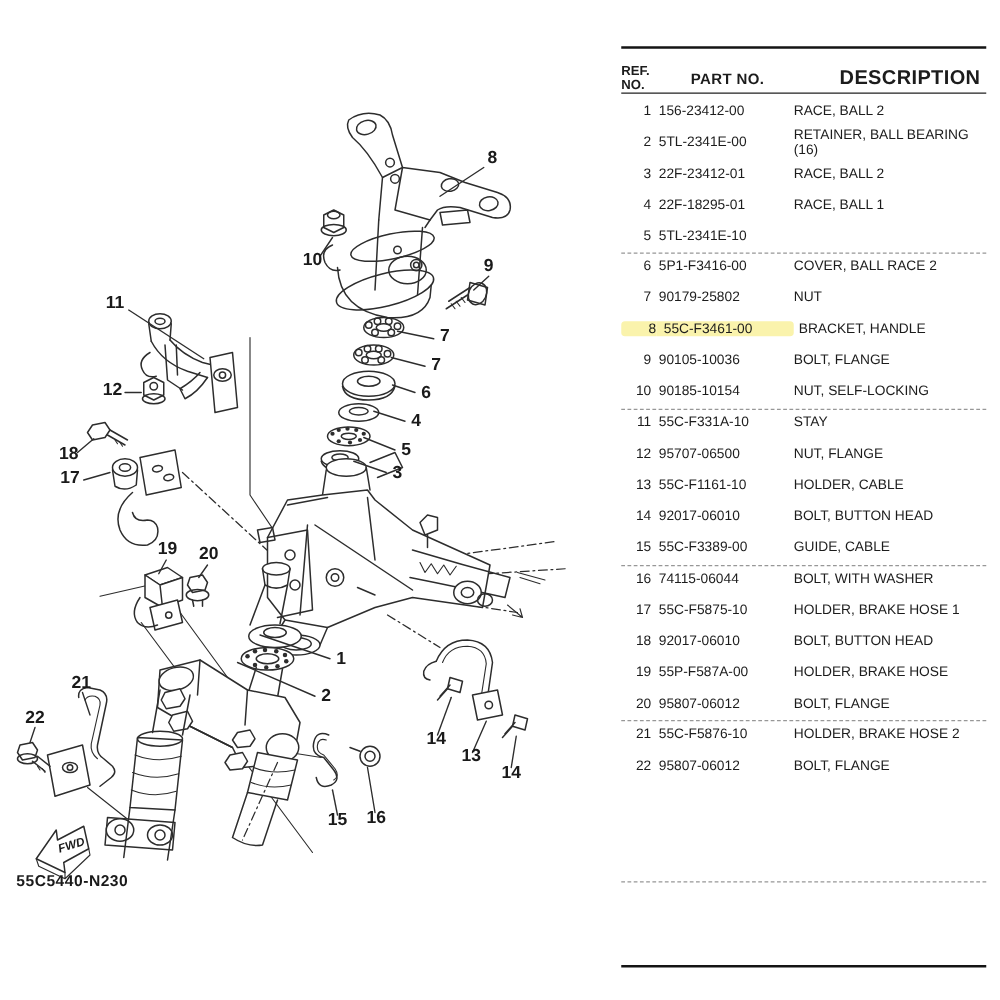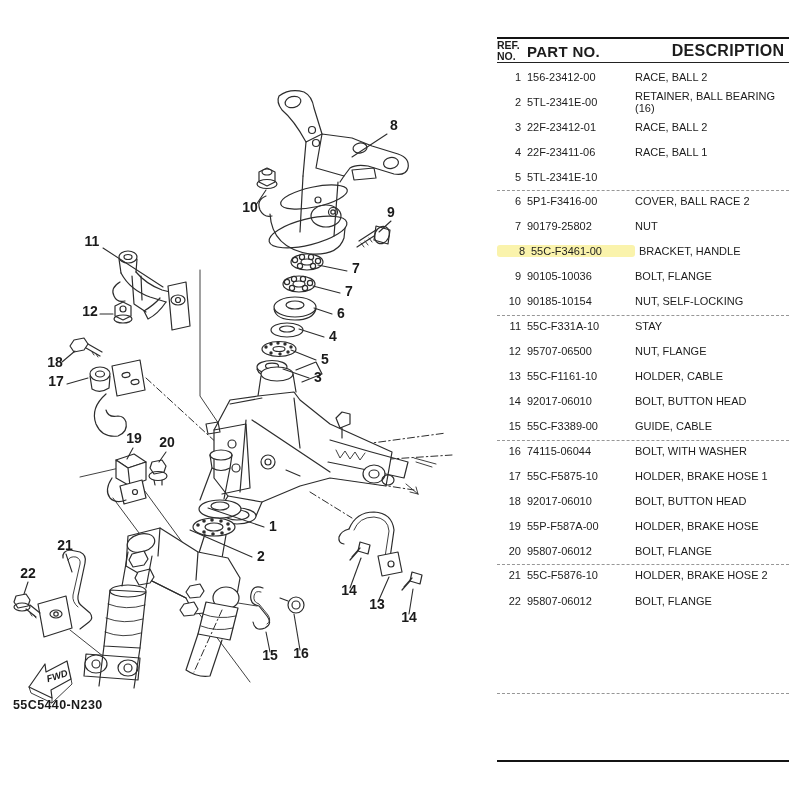--- a/index.html
+++ b/index.html
@@ -17,23 +17,23 @@
   #diagram .thin{stroke-width:.9;}
   #diagram .lead{stroke-width:1.1;}
   #diagram text{stroke:none;fill:#1a1a1a;font-family:"Liberation Sans",sans-serif;
       font-weight:bold;font-size:14px;text-anchor:middle;}
   #diagram text.code{font-size:12.5px;text-anchor:start;letter-spacing:.4px;}
   #diagram text.fwd{font-size:9.5px;font-style:italic;}
   
   .table-panel{position:absolute;left:497px;top:33px;width:292px;}
   .fig-title{font-weight:bold;font-size:15.5px;letter-spacing:.4px;white-space:pre;height:22px;}
   .rule-thick{border-top:2.5px solid #141414;margin-top:4px;}
-  .thead{display:flex;align-items:center;height:22px;margin-top:1px;}
+  .thead{display:flex;align-items:center;height:22px;margin-top:13px;}
   .th-ref{width:30px;font-size:10.5px;font-weight:bold;line-height:1.08;white-space:pre-line;}
-  .th-part{width:110px;font-size:15px;font-weight:bold;letter-spacing:.3px;}
+  .th-part{width:110px;text-align:center;font-size:12px;font-weight:bold;letter-spacing:.3px;}
   .th-desc{flex:1;text-align:center;font-size:16px;font-weight:bold;padding-left:30px;letter-spacing:.3px;}
   .rule-thin{border-top:1.5px solid #222;}
   .rows{margin-top:1px;}
   .row{display:flex;align-items:center;height:25.05px;font-size:11px;}
   .row .ref{width:24px;text-align:right;}
   .row .part{width:104px;padding-left:6px;}
   .row .desc{flex:1;padding-left:4px;}
   .row.hl .ref,.row.hl .part{background:var(--hl,#faf3ac);}
   .row.hl .ref{border-radius:3px 0 0 3px;padding-left:4px;}
   .row.hl .part{border-radius:0 3px 3px 0;}
@@ -379,21 +379,21 @@
           <span class="part">5TL-2341E-00</span>
           <span class="desc">RETAINER, BALL BEARING (16)</span>
         </div>
         <div class="row">
           <span class="ref">3</span>
           <span class="part">22F-23412-01</span>
           <span class="desc">RACE, BALL 2</span>
         </div>
         <div class="row">
           <span class="ref">4</span>
-          <span class="part">22F-23411-06</span>
+          <span class="part">22F-18295-01</span>
           <span class="desc">RACE, BALL 1</span>
         </div>
         <div class="row">
           <span class="ref">5</span>
           <span class="part">5TL-2341E-10</span>
         </div>
         <div class="sep"></div>
         <div class="row">
           <span class="ref">6</span>
           <span class="part">5P1-F3416-00</span>

